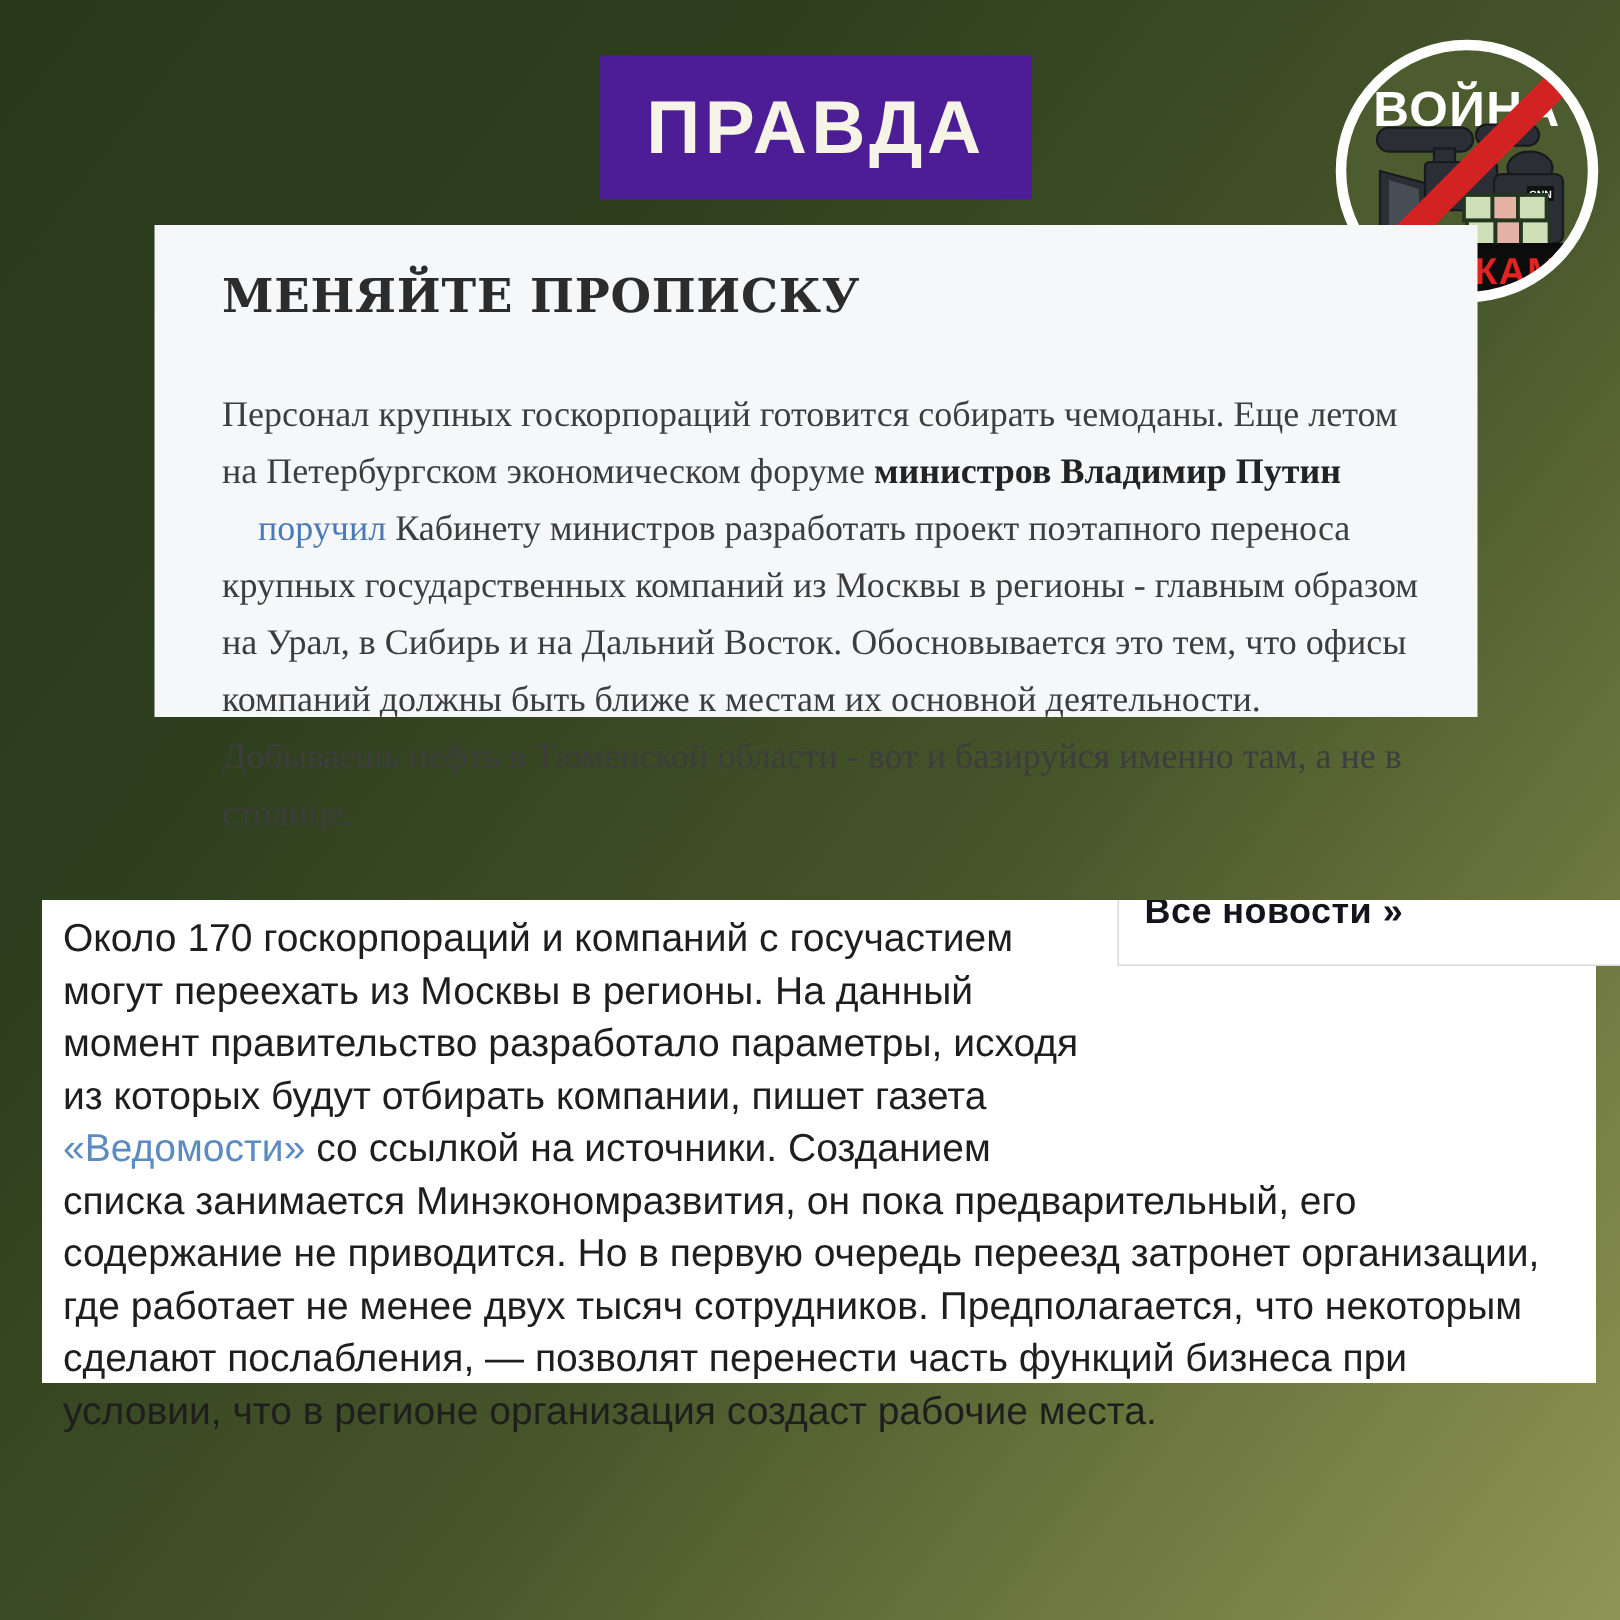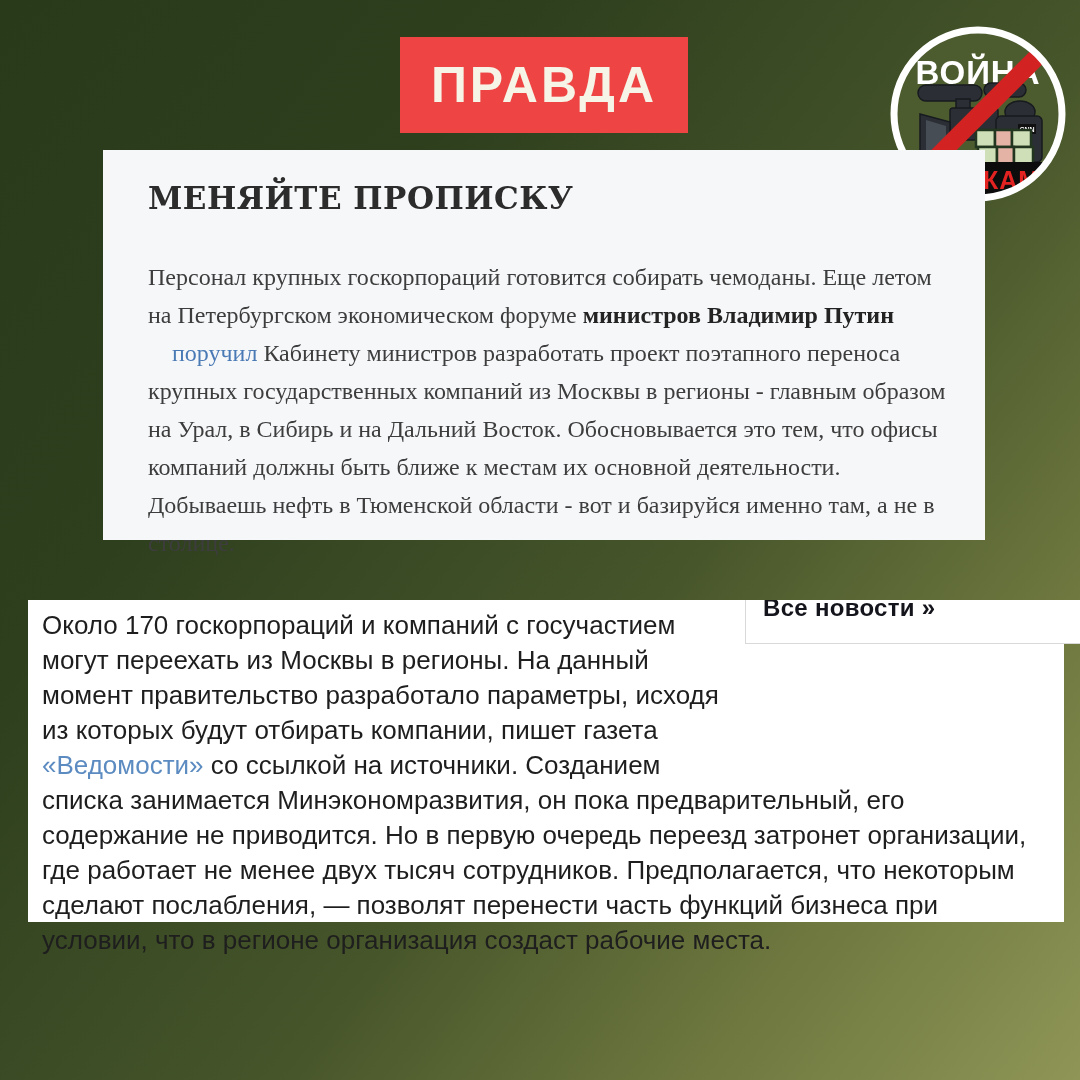--- a/index.html
+++ b/index.html
@@ -8,34 +8,34 @@
     position:relative;
     width:1080px; height:1080px;
     overflow:hidden;
     background:linear-gradient(128deg,#293a1b 0%, #2e3f1e 28%, #46552a 58%, #6e783f 80%, #8e9556 100%);
     font-family:"Liberation Sans", sans-serif;
   }
 
   
   .verdict {
     position:absolute; left:400px; top:37px; width:288px; height:96px;
-    background:#ef4444;
+    background:#4c1d95;
     display:flex; align-items:center; justify-content:center;
   }
   .verdict span {
     color:#f5f4e6; font-size:50px; font-weight:bold; letter-spacing:3px;
     font-family:"Liberation Sans", sans-serif;
   }
 
   
   .logo { position:absolute; left:890px; top:26px; width:176px; height:176px; }
 
   
   .card1 {
-    position:absolute; left:103px; top:150px; width:882px; height:390px;
+    position:absolute; left:103px; top:150px; width:882px; height:328px;
     background:#f6f7f9;
   }
   .card1 h1 {
     margin:30px 40px 0 45px;
     font-family:"DejaVu Serif","Liberation Serif", serif;
     font-weight:bold; font-size:31px; color:#2c2c2c; letter-spacing:0.5px;
   }
   .card1 p {
     margin:42px 40px 0 45px; width:800px;
     font-family:"Liberation Serif","DejaVu Serif", serif;

